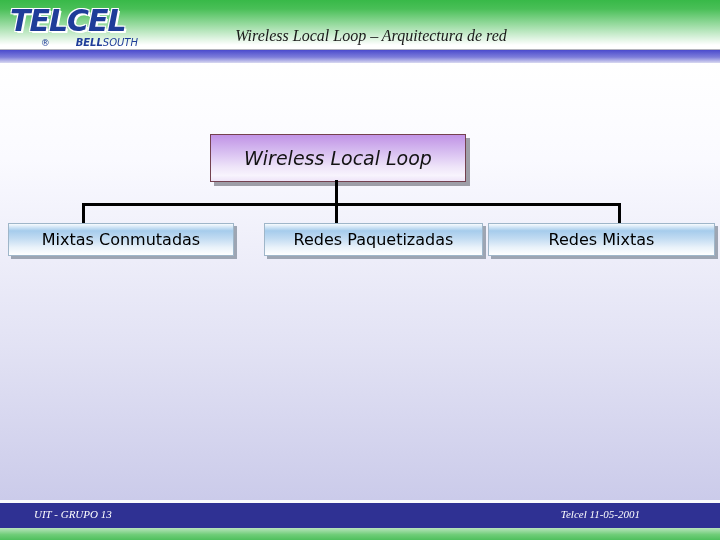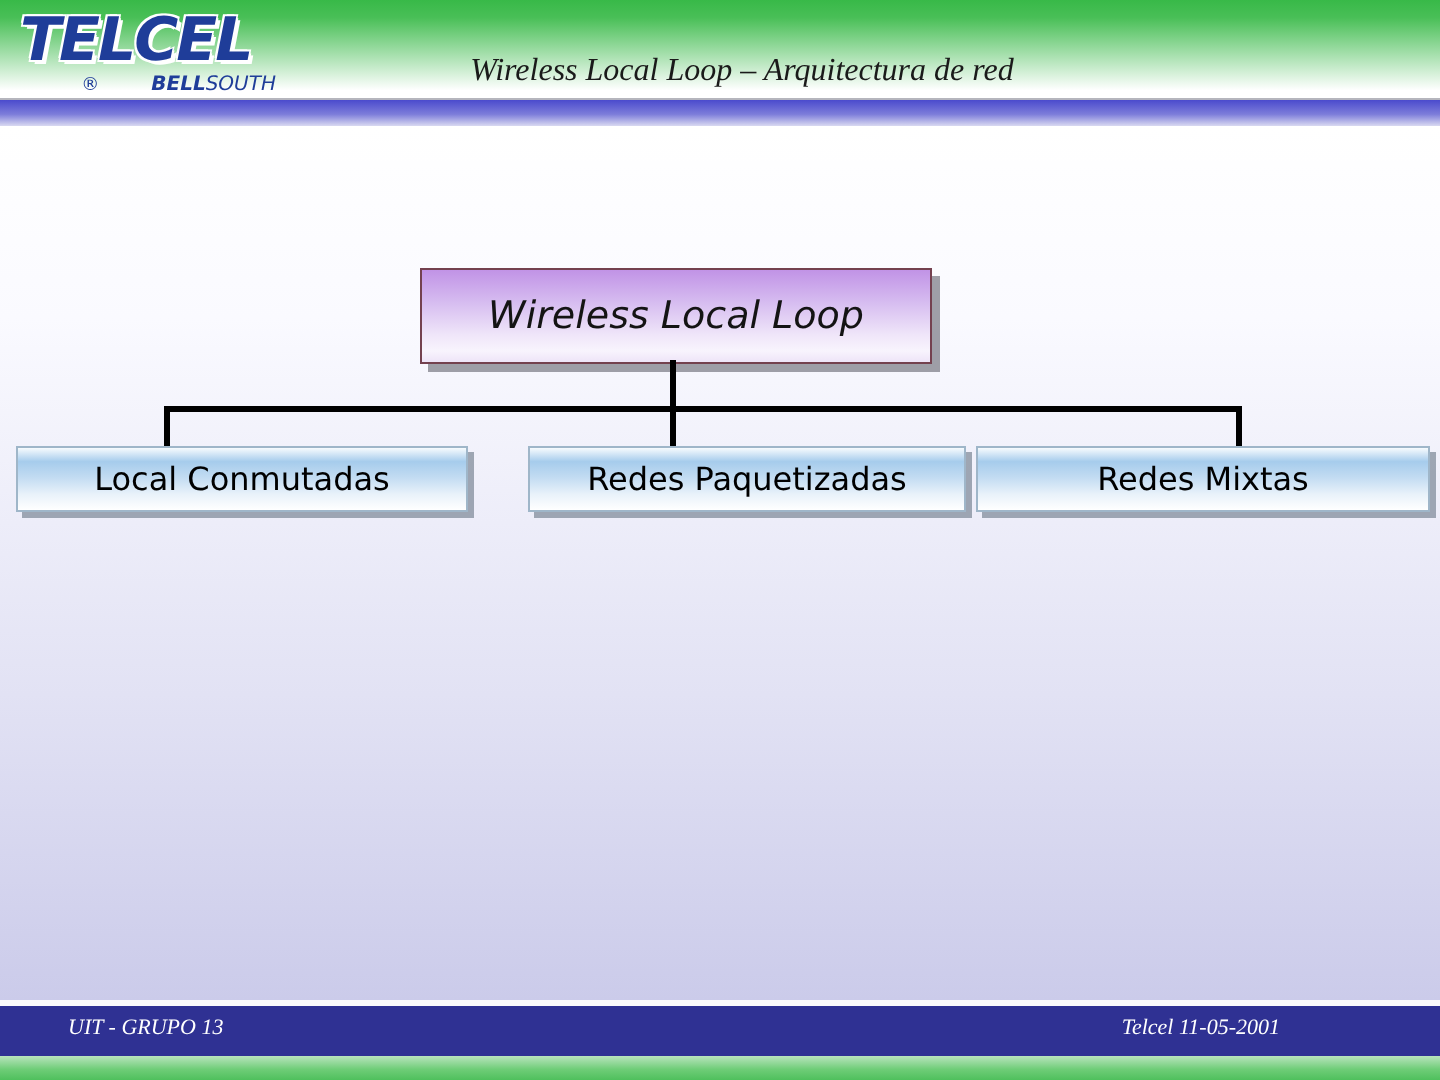--- a/index.html
+++ b/index.html
@@ -99,21 +99,21 @@
 
     <div class="root-box">
       <div class="root-title">Wireless Local Loop</div>
     </div>
 
     <div class="connector conn-parent-stub"></div>
     <div class="connector conn-horizontal"></div>
     <div class="connector conn-left-stub"></div>
     <div class="connector conn-right-stub"></div>
 
-    <div class="child-box child-1">Local Conmutadas</div>
+    <div class="child-box child-1">Mixtas Conmutadas</div>
     <div class="child-box child-3">Redes Mixtas</div>
     <div class="child-box child-2">Redes Paquetizadas</div>
 
   </div>
 
   <div class="footer-white-line"></div>
 
   <div class="footer-bar">
     <div class="footer-left">UIT - GRUPO 13</div>
     <div class="footer-right">Telcel 11-05-2001</div>

